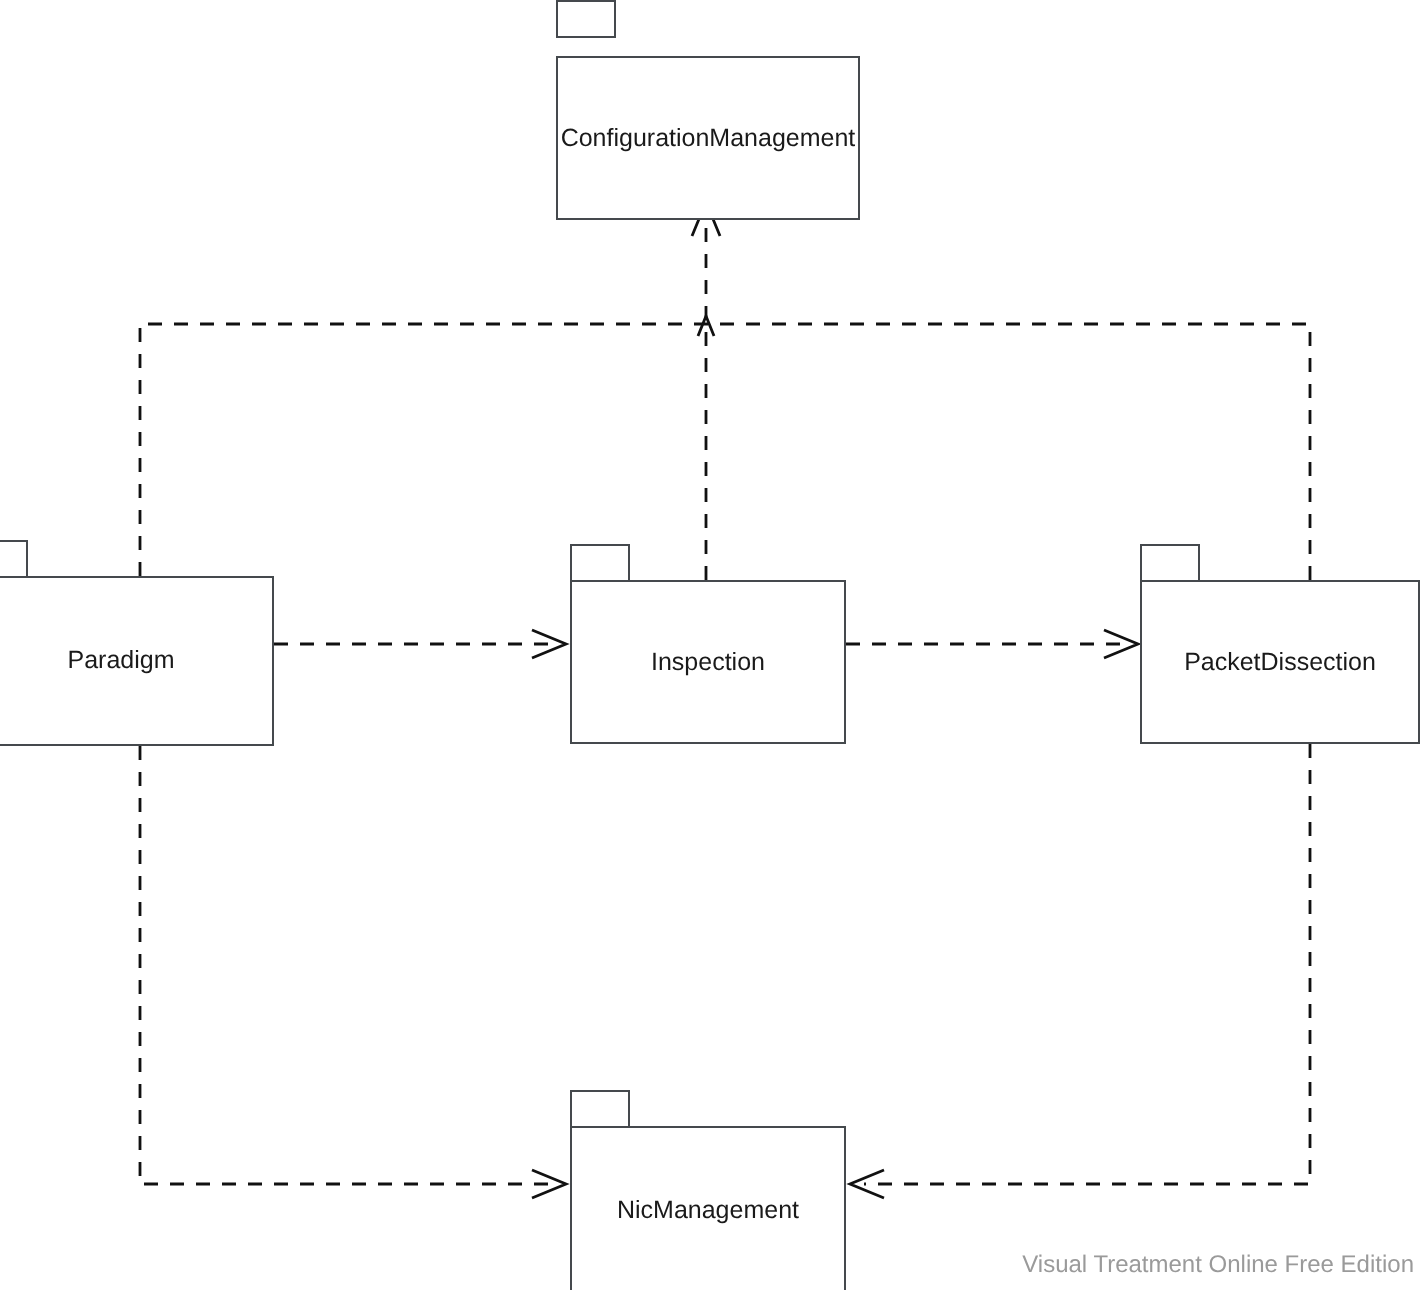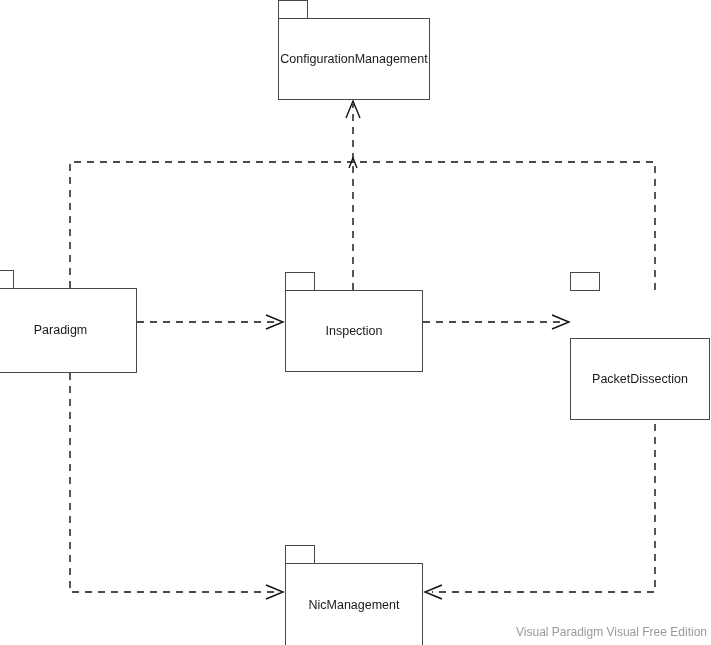--- a/index.html
+++ b/index.html
@@ -98,48 +98,48 @@
     </g>
 
     <g>
       <path d="M 655 372 L 655 592 L 432 592" fill="none" stroke="#111111" stroke-width="1.4" stroke-dasharray="7,6"></path>
       <polyline points="442,585 425,592 442,599" fill="none" stroke="#111111" stroke-width="1.4" stroke-linejoin="miter"></polyline>
     </g>
   </svg>
 
   <div class="pkg">
     <div class="pkg-tab" style="left:278px; top:0px; width:30px; height:19px;"></div>
-    <div class="pkg-body" style="left:278px; top:18px; width:152px; height:82px;">
+    <div class="pkg-body" style="left:278px; top:28px; width:152px; height:82px;">
       <span class="pkg-label">ConfigurationManagement</span>
     </div>
   </div>
 
   <div class="pkg">
     <div class="pkg-tab" style="left:-16px; top:270px; width:30px; height:19px;"></div>
     <div class="pkg-body" style="left:-16px; top:288px; width:153px; height:85px;">
       <span class="pkg-label">Paradigm</span>
     </div>
   </div>
 
   <div class="pkg">
     <div class="pkg-tab" style="left:285px; top:272px; width:30px; height:19px;"></div>
     <div class="pkg-body" style="left:285px; top:290px; width:138px; height:82px;">
       <span class="pkg-label">Inspection</span>
     </div>
   </div>
 
   <div class="pkg">
     <div class="pkg-tab" style="left:570px; top:272px; width:30px; height:19px;"></div>
-    <div class="pkg-body" style="left:570px; top:290px; width:140px; height:82px;margin-top:48px;">
+    <div class="pkg-body" style="left:570px; top:290px; width:140px; height:82px;">
       <span class="pkg-label">PacketDissection</span>
     </div>
   </div>
 
   <div class="pkg">
     <div class="pkg-tab" style="left:285px; top:545px; width:30px; height:19px;"></div>
     <div class="pkg-body" style="left:285px; top:563px; width:138px; height:85px;">
       <span class="pkg-label">NicManagement</span>
     </div>
   </div>
 
-  <div class="watermark">Visual Paradigm Visual Free Edition</div>
+  <div class="watermark">Visual Treatment Online Free Edition</div>
 
 </div>
 
 </body></html>

